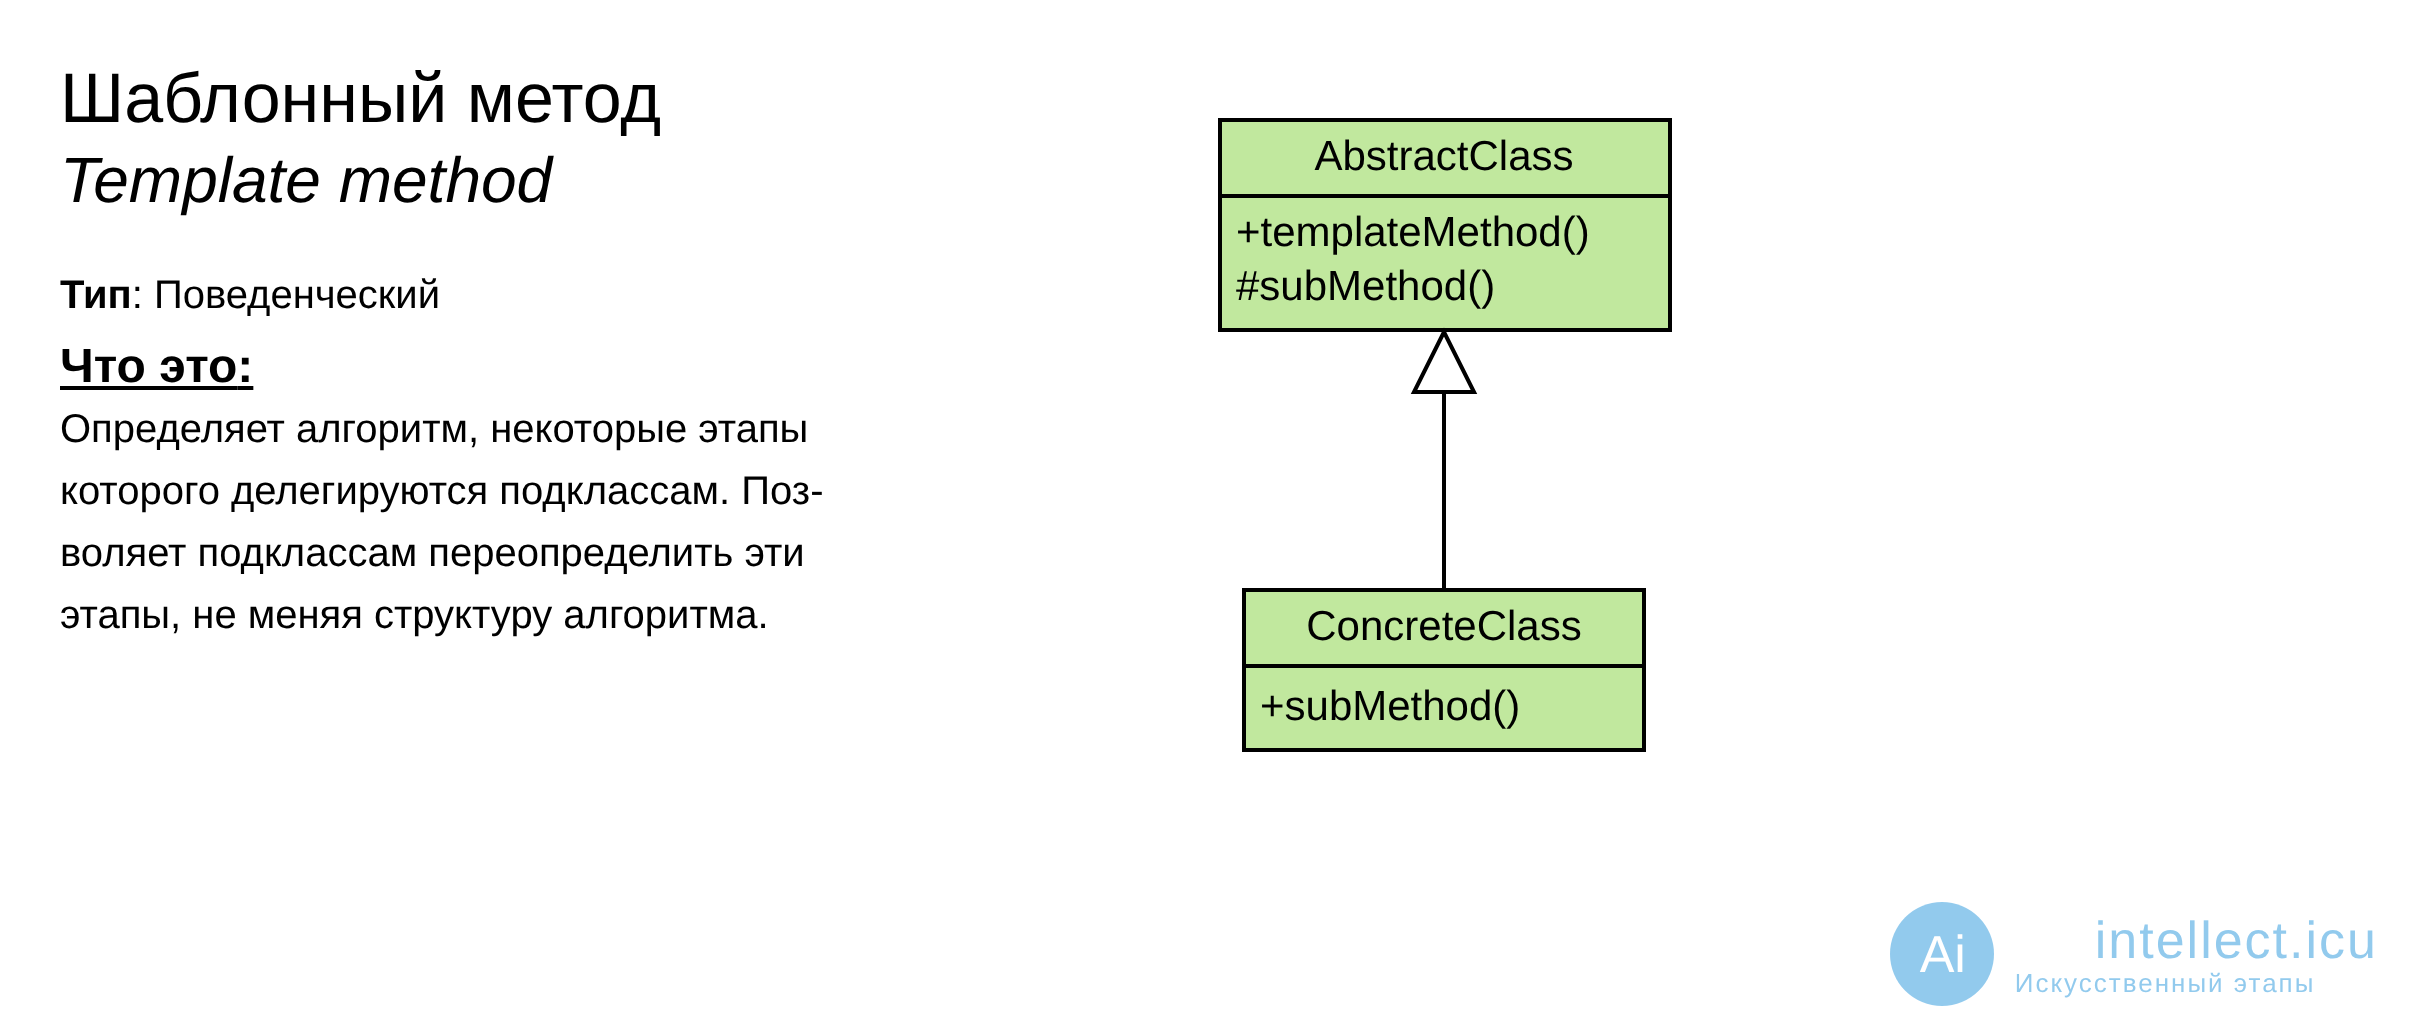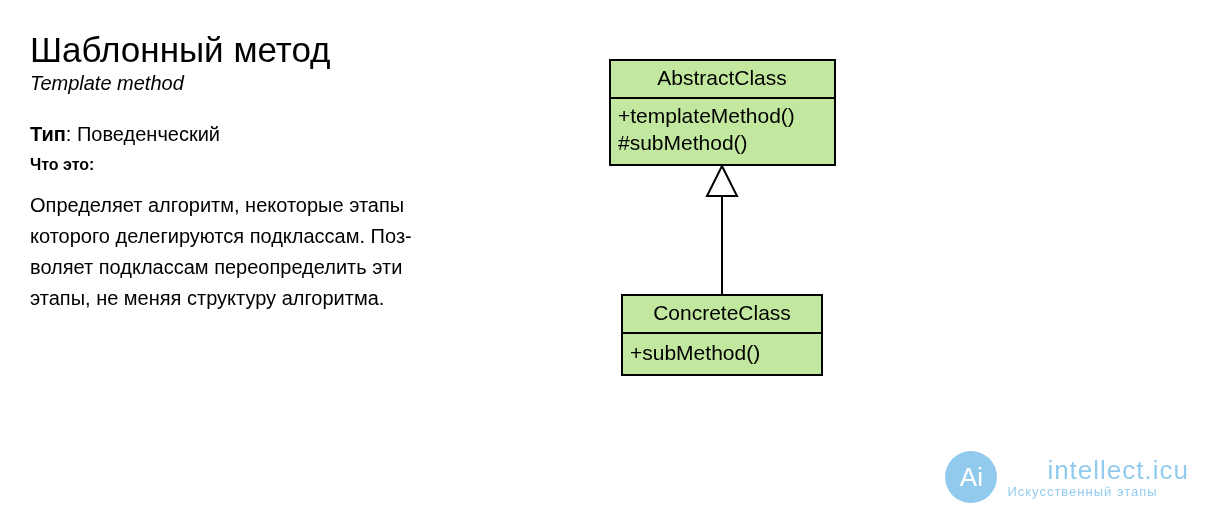--- a/index.html
+++ b/index.html
@@ -19,34 +19,35 @@
       flex: 0 0 430px;
       padding-right: 40px;
     }
     .title-ru {
       font-size: 35px;
       font-weight: 400;
       line-height: 1.15;
       margin-bottom: 2px;
     }
     .title-en {
-      font-size: 20px;
+      font-size: 32px;
       font-style: italic;
       font-weight: 400;
       margin-bottom: 28px;
     }
     .type-line {
       font-size: 20px;
       margin-bottom: 10px;
     }
     .type-line .label { font-weight: 700; }
     .what-line {
-      font-size: 16px;
+      font-size: 24px;
       font-weight: 700;
-      margin-bottom: 16px;
+      margin-bottom: 2px;
+      text-decoration: underline;
     }
     .desc {
       font-size: 20px;
       line-height: 1.55;
     }
 
     .right-col {
       flex: 1;
       position: relative;
     }

